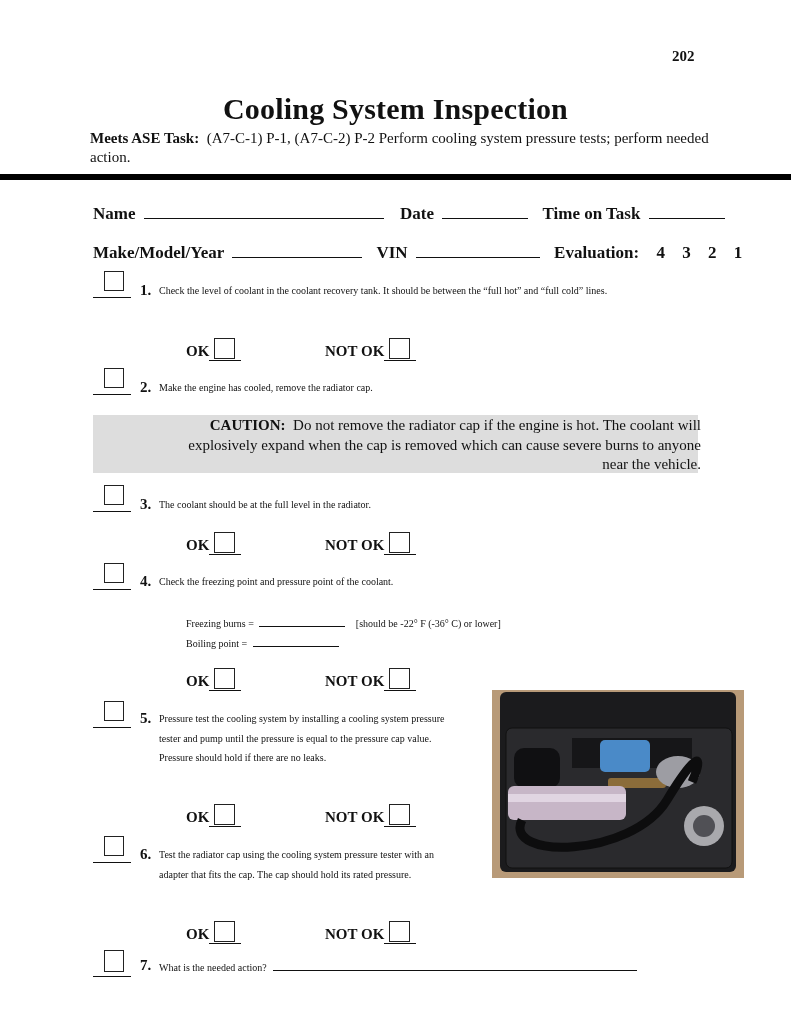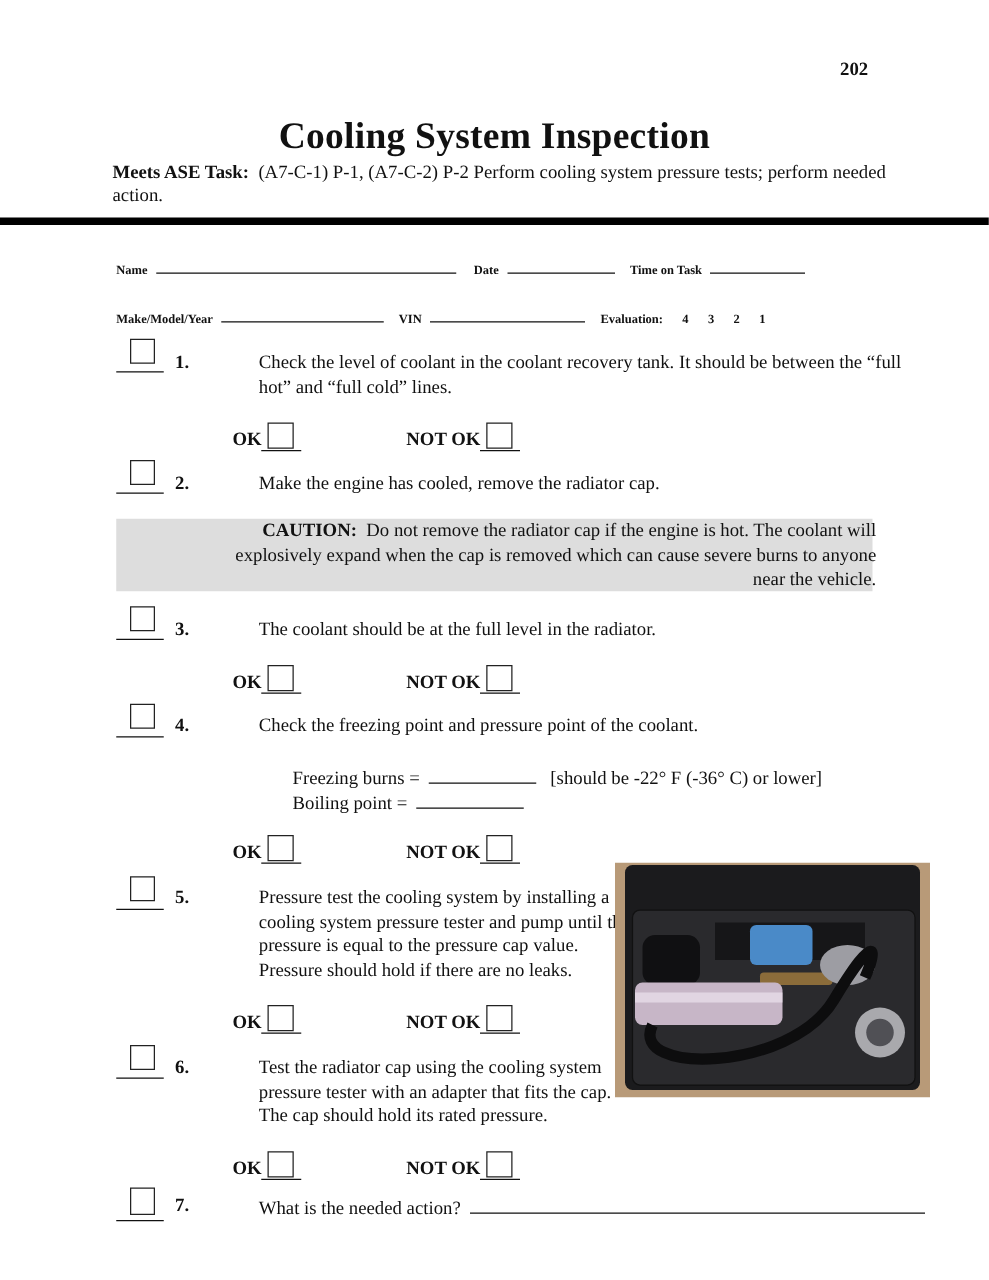--- a/index.html
+++ b/index.html
@@ -6,33 +6,33 @@
     body {
       width: 791px; height: 1024px; position: relative; overflow: hidden;
       font-family: "Liberation Serif", serif; color: #111111;
     }
     .abs { position: absolute; }
     .page-num { left: 672px; top: 48px; font-weight: bold; font-size: 15px; }
     .title { left: 0; width: 791px; top: 92px; text-align: center; font-weight: bold; font-size: 30px; letter-spacing: 0.2px; }
     .subtitle { left: 90px; width: 620px; top: 129px; text-align: left; font-size: 15px; line-height: 19px; }
     .subtitle b { font-weight: bold; }
     .rule { left: 0; width: 791px; top: 174px; height: 6px; background: #000; }
-    .field-row { left: 93px; font-size: 10px; font-weight: bold; white-space: nowrap; }
+    .field-row { left: 93px; font-size: 17px; font-weight: bold; white-space: nowrap; }
     .blank { display: inline-block; border-bottom: 1px solid #111; vertical-align: baseline; height: 14px; }
     .eval-nums span { display: inline-block; margin-left: 13px; }
     .step-box {
       left: 93px; width: 38px; height: 26px;
       border-bottom: 1px solid #111;
     }
     .step-box .sq {
       position: absolute; left: 11px; top: 0; width: 20px; height: 20px;
       border: 1.5px solid #222; box-sizing: border-box;
     }
     .step-num { left: 140px; font-weight: bold; font-size: 15px; }
-    .step-text { left: 159px; font-size: 15px; line-height: 19.5px; margin-left: 48px; }
+    .step-text { left: 159px; font-size: 10px; line-height: 19.5px; }
     .okrow { font-size: 15px; font-weight: bold; }
     .ok-item { position: absolute; white-space: nowrap; }
     .ok-slot { display: inline-block; position: relative; width: 32px; height: 22px; border-bottom: 1px solid #111; vertical-align: -5px; }
     .ok-slot .sq { position: absolute; left: 5px; top: 0; width: 21px; height: 21px; border: 1.5px solid #222; box-sizing: border-box; }
     .caution { left: 93px; width: 605px; top: 415px; height: 58px; background: #dddddd; }
     .caution-text { left: 186px; top: 416px; width: 515px; font-size: 15px; line-height: 19.5px; text-align: right; }
     .caution-text b { font-weight: bold; }
     .photo { left: 492px; top: 690px; width: 252px; height: 188px; }
   </style>
 </head>

